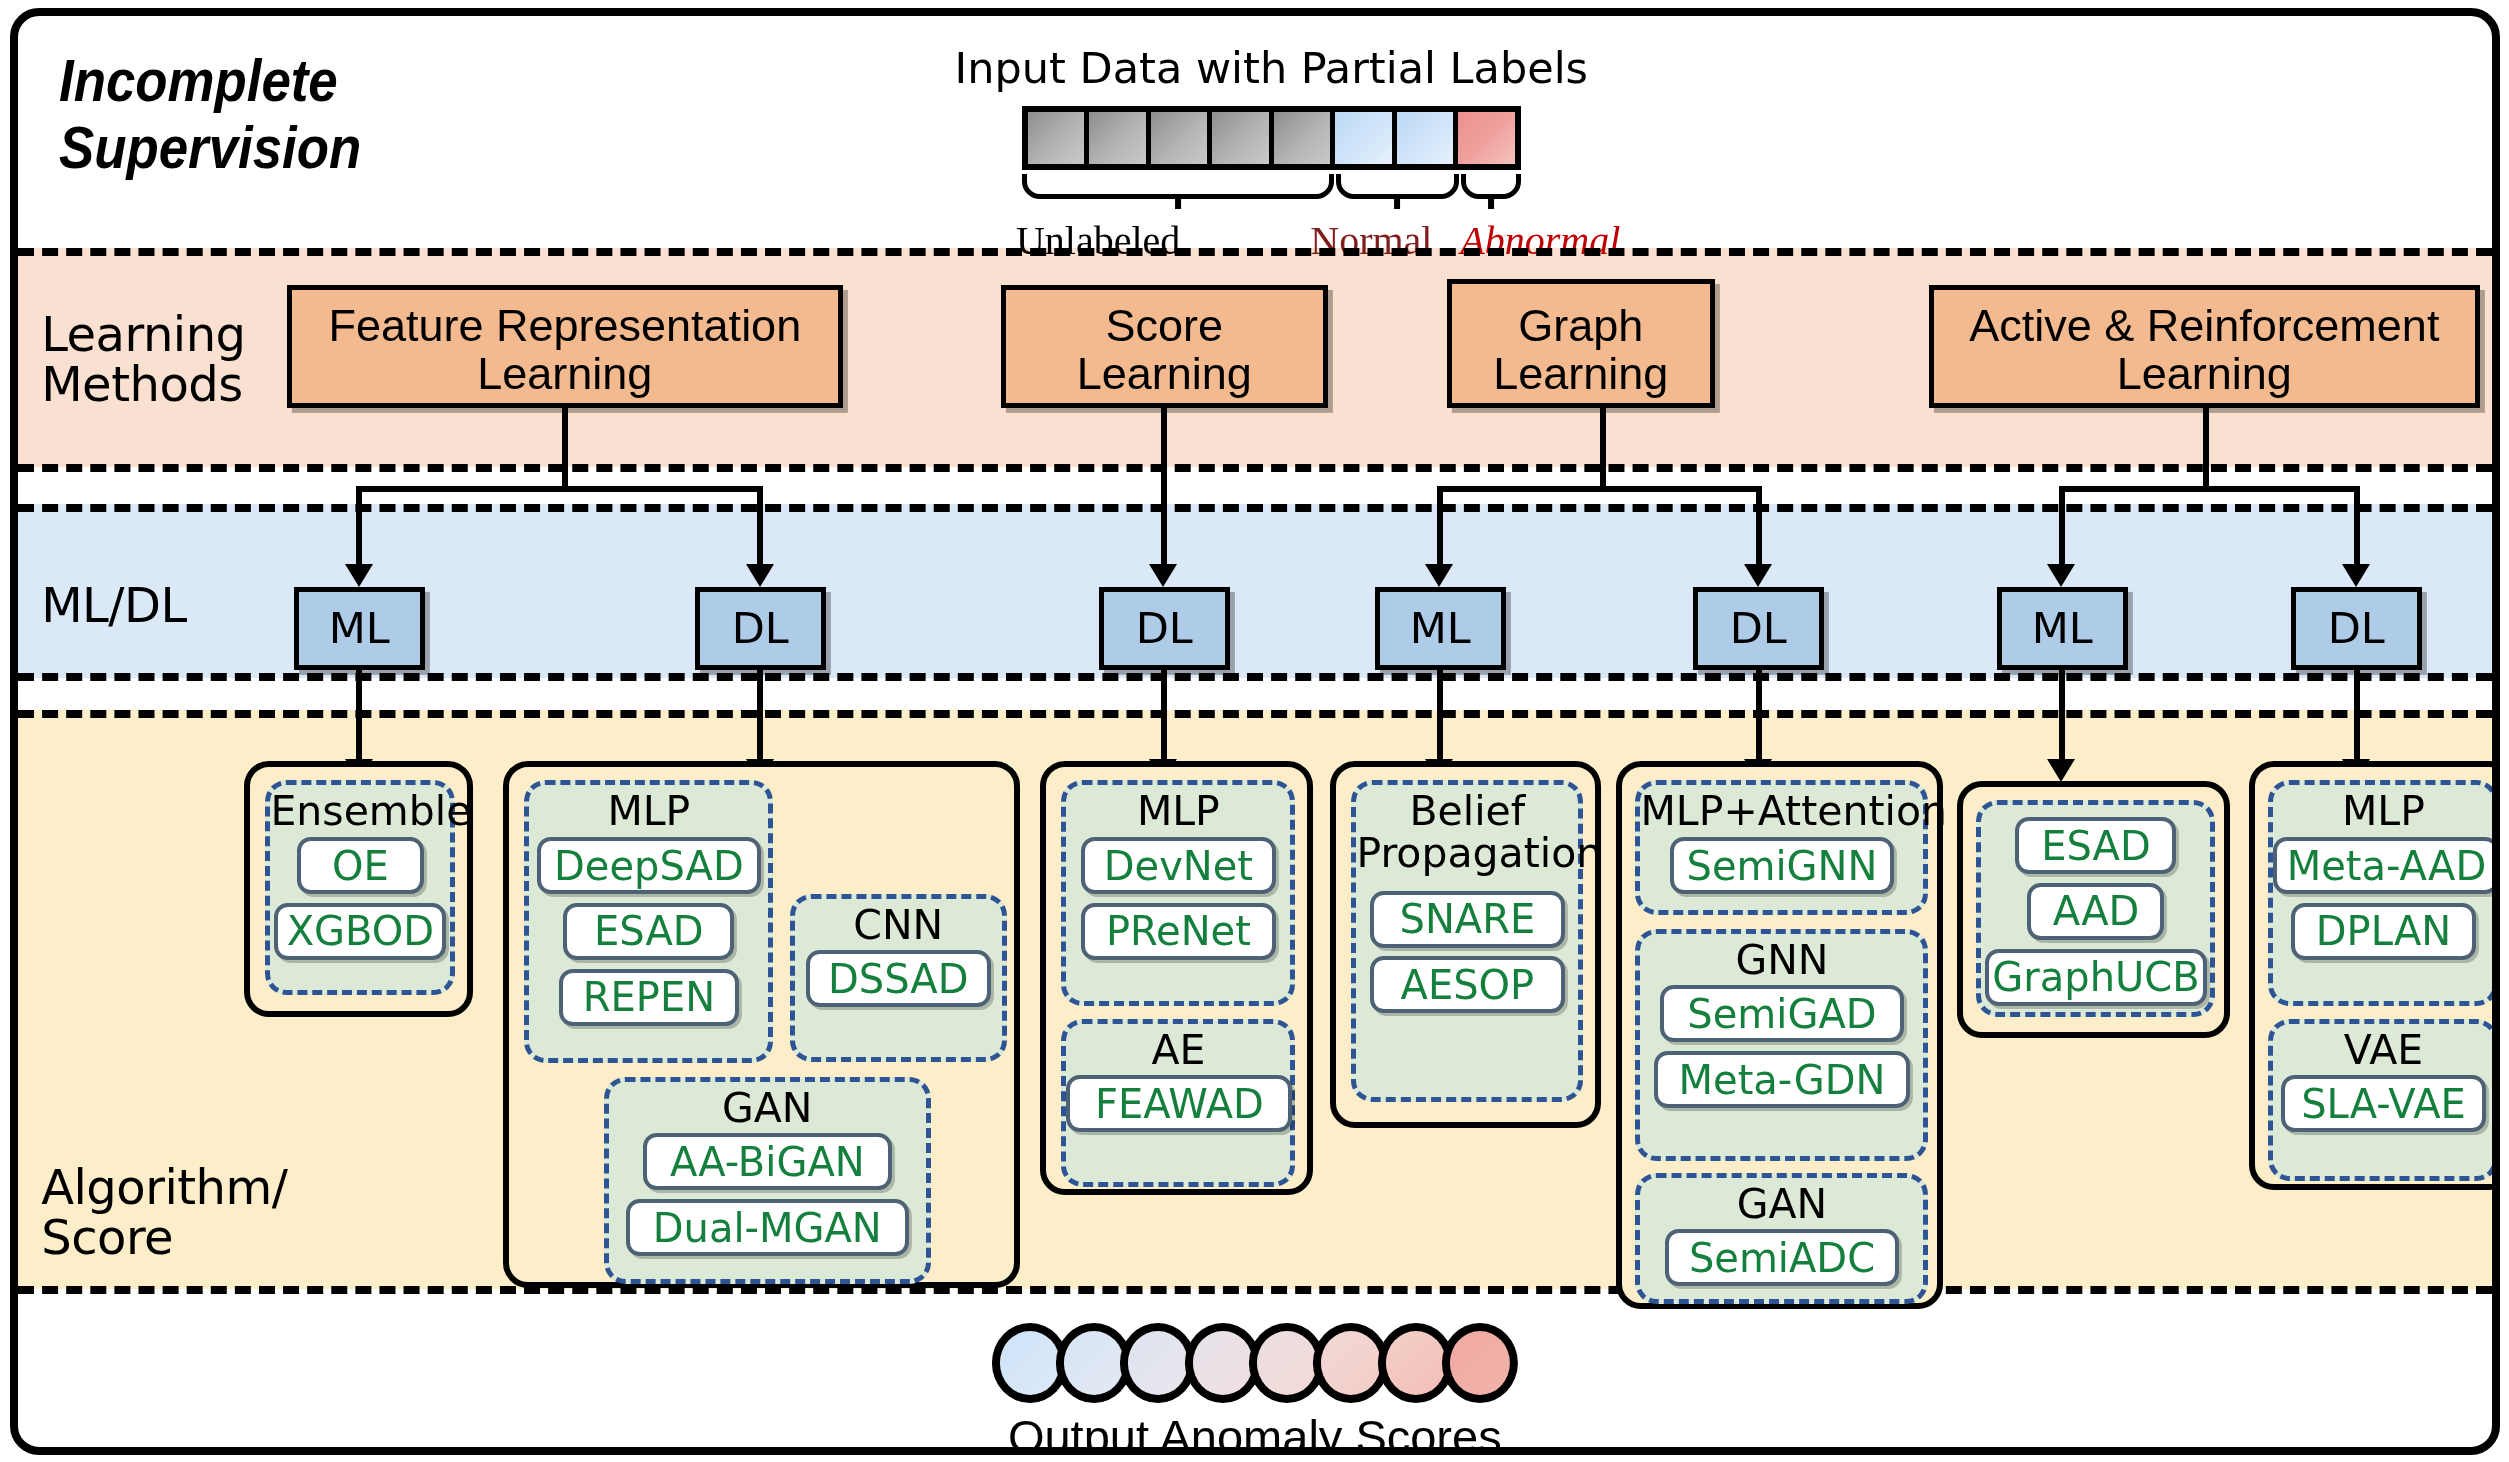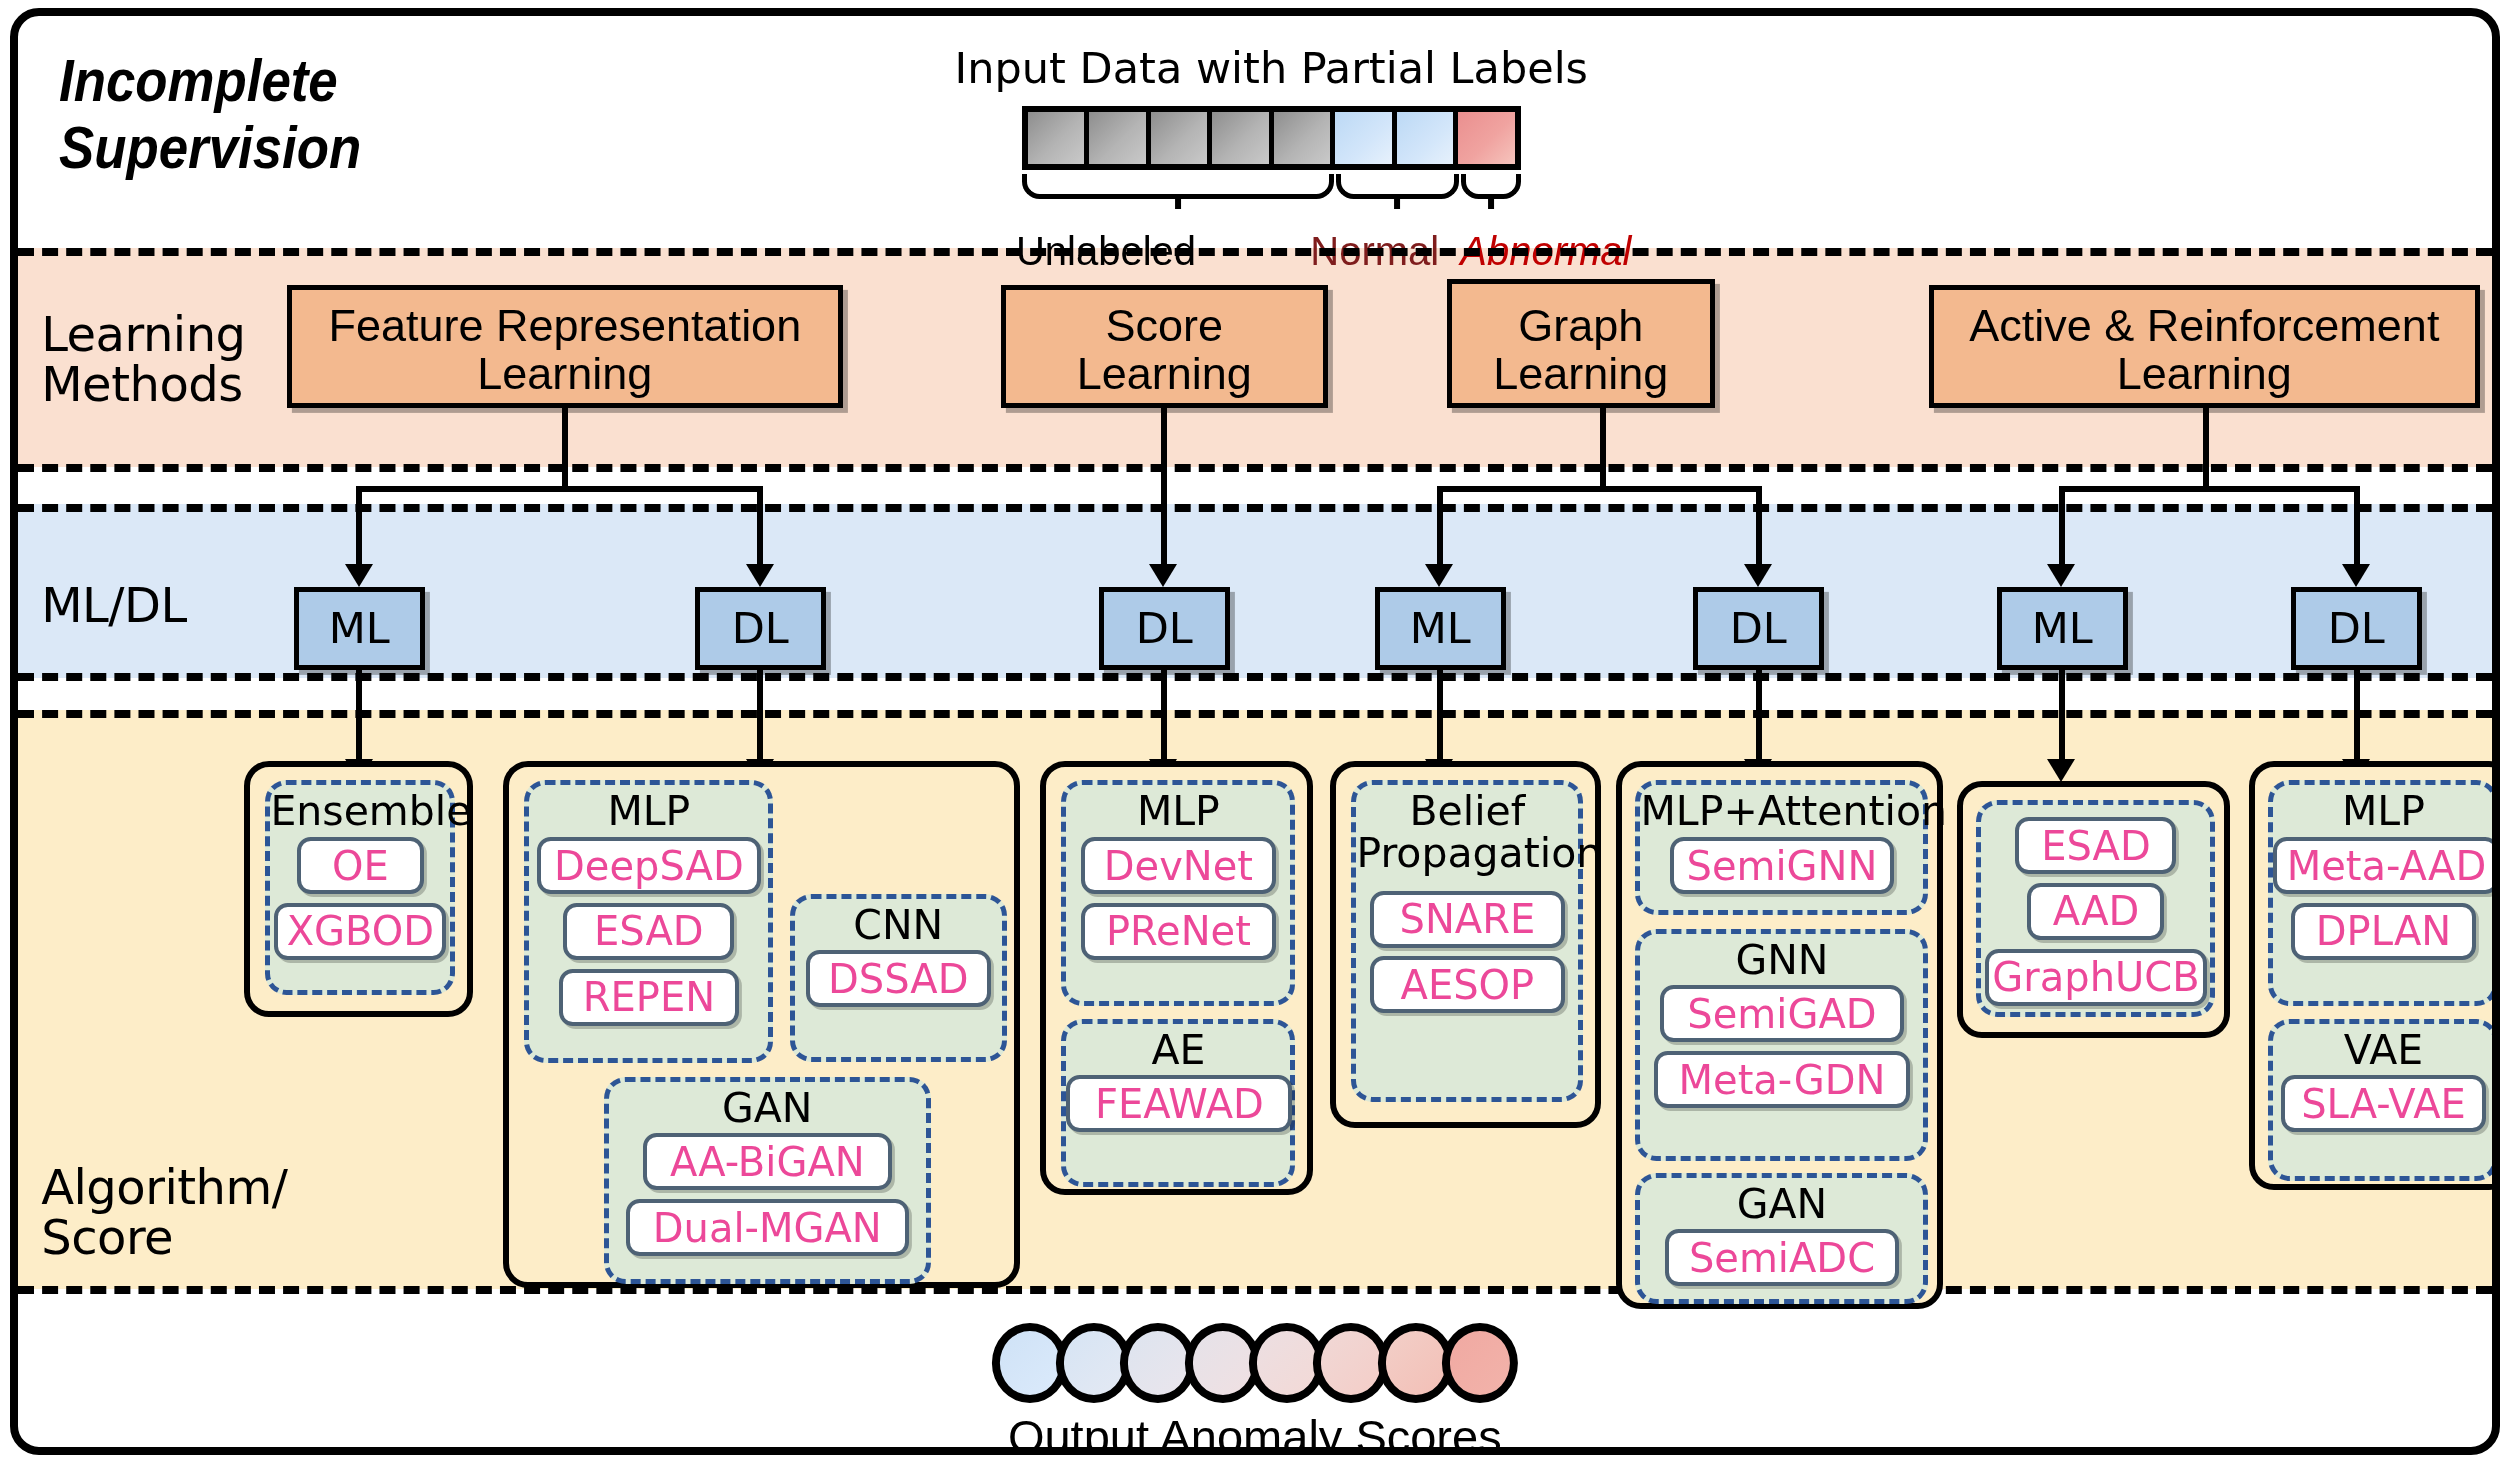--- a/index.html
+++ b/index.html
@@ -55,22 +55,22 @@
   .lcell.red   { background:linear-gradient(135deg,#ea8f8f 0%,#f0a3a0 55%,#f6c4bd 100%); }
 
   #braces{ position:relative; width:499px; margin:3.9px auto 0; height:33px; }
   .brace{ position:absolute; top:0; height:25px;
           border:5.9px solid #000; border-top:none;
           border-bottom-left-radius:17.6px; border-bottom-right-radius:17.6px; }
   .brace:after{ content:""; position:absolute; left:50%; top:21.5px;
           width:5.9px; height:12.7px; background:#000; transform:translateX(-50%); }
 
   #legend-labels{ position:relative; width:546px; margin:5.9px auto 0; height:47px; }
-  .llabel{ position:absolute; top:16px; font-size:40px; white-space:nowrap;
-           font-family:Liberation Sans, sans-serif; }
+  .llabel{ position:absolute; top:4px; font-size:40px; white-space:nowrap;
+           font-family:Liberation Serif, serif; }
   #lab-unlabeled{ left:17.6px;  color:#000; }
   #lab-normal   { left:312px; color:#7f1d1d; }
   #lab-abnormal { left:462px; color:#c00000; font-style:italic; }
 
   
   .lm-box{
     position:absolute; background:#f3b98f; border:5.9px solid #000;
     display:flex; align-items:flex-end; justify-content:center; text-align:center;
     font-size:45px; line-height:1.08; color:#000; padding:3.9px 9.8px;
     font-family:"Liberation Sans Narrow","Liberation Sans",sans-serif;
@@ -97,21 +97,21 @@
     border-radius:21.5px; padding:5.9px 0 11.7px;
   }
   .grp-title{
     text-align:center; font-size:41px; color:#000; line-height:1.02;
     font-family:"DejaVu Sans",sans-serif; margin-bottom:3.9px; white-space:nowrap;
   }
   
   .pill{
     background:#fff; border:4.9px solid #4e6275; border-radius:13.7px;
     margin:0 auto 8.8px; height:57px; display:flex; align-items:center;
-    justify-content:center; font-size:40px; color:#ec4899; white-space:nowrap;
+    justify-content:center; font-size:40px; color:#15803d; white-space:nowrap;
     padding:0 13.7px; font-family:"DejaVu Sans",sans-serif;
     box-shadow:2.9px 2.9px 0 rgba(0,0,0,.22);
   }
   .pill:last-child{ margin-bottom:0; }
 
   
   .vline{ position:absolute; width:5.9px; background:#000; }
   .hline{ position:absolute; height:5.9px; background:#000; }
   .arrow{ position:absolute; width:0; height:0;
           border-left:14.6px solid transparent; border-right:14.6px solid transparent;

